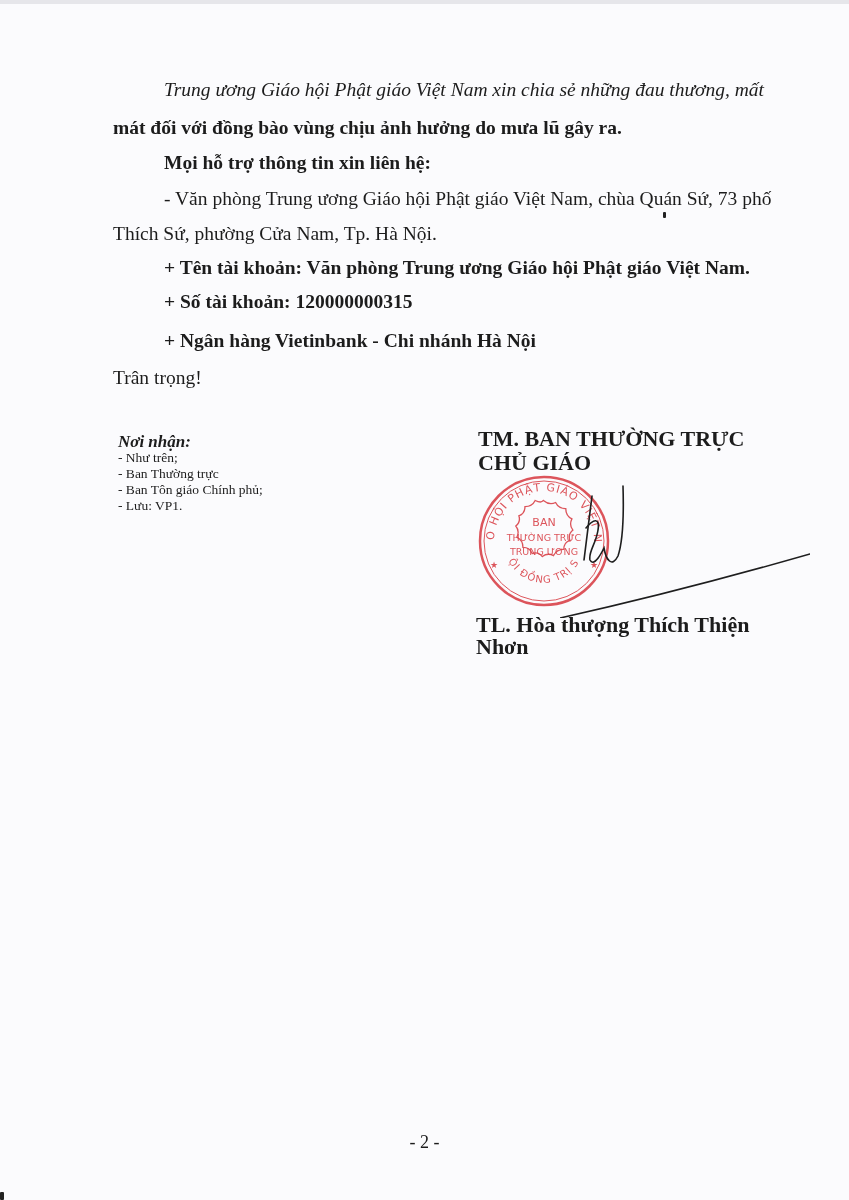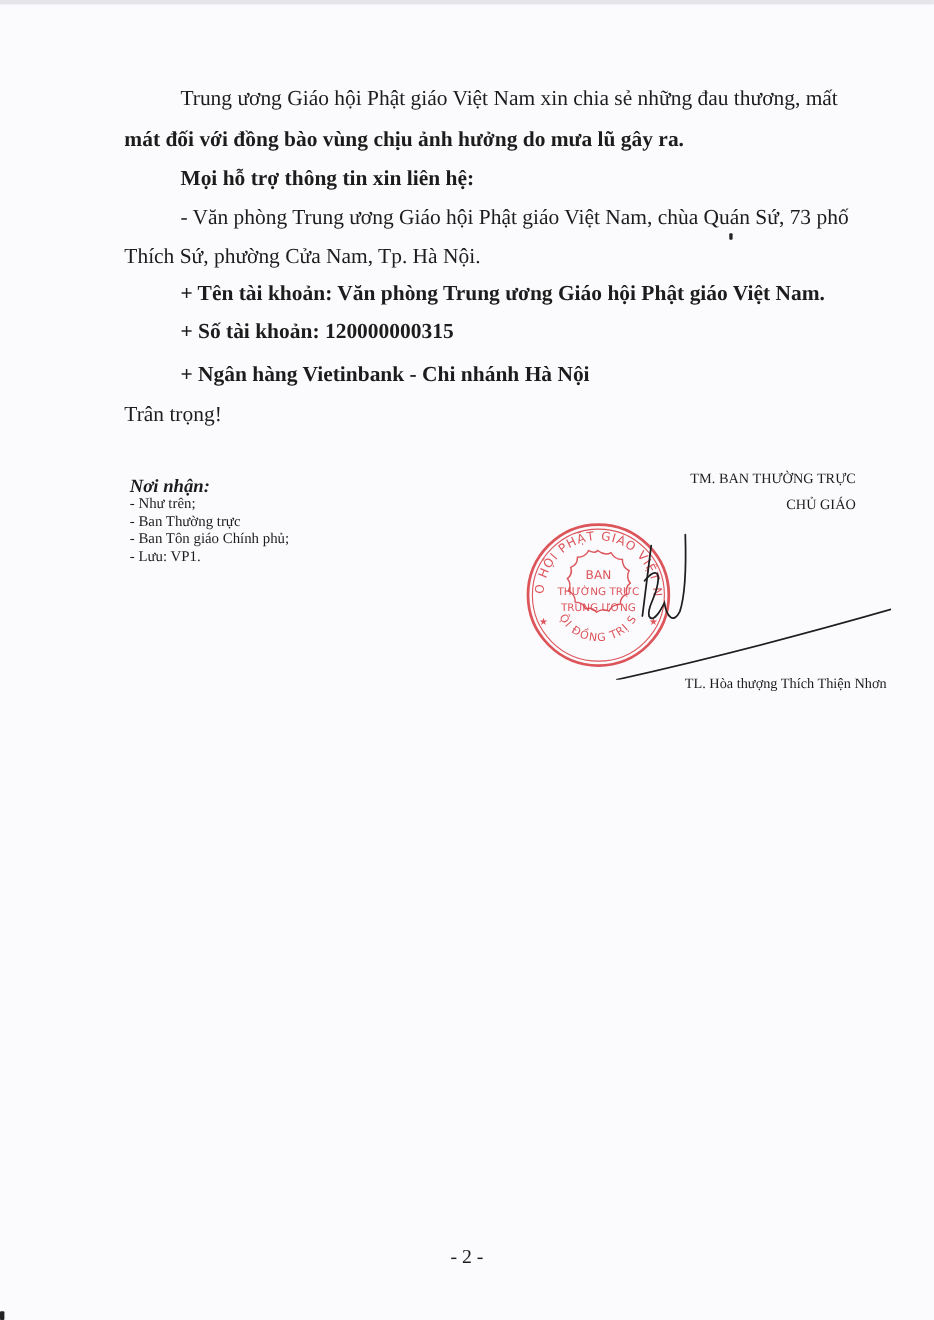--- a/index.html
+++ b/index.html
@@ -7,34 +7,34 @@
     width:849px; height:1200px; position:relative; overflow:hidden;
     background:#fbfbfd;
     font-family:"Liberation Serif", "DejaVu Serif", serif;
     color:#1c1c1c;
   }
   .topedge { position:absolute; left:0; top:0; width:849px; height:4px; background:#e6e6ea; }
   .line { position:absolute; font-size:19.5px; white-space:nowrap; line-height:1; }
   .b { font-weight:bold; }
   .recipients { position:absolute; left:118px; top:434px; font-size:13.5px; line-height:16px; }
   .recipients .head { font-style:italic; font-weight:bold; font-size:17px; }
-  .sig-title { position:absolute; left:478px; width:300px; text-align:right; font-weight:normal; font-size:13px; line-height:1; }
+  .sig-title { position:absolute; left:478px; width:300px; text-align:left; font-weight:bold; font-size:22px; line-height:1; }
   .seal { position:absolute; left:477px; top:474px; width:134px; height:134px; }
   .signature { position:absolute; left:560px; top:478px; width:250px; height:140px; }
   .pagenum { position:absolute; left:0; width:849px; top:1132px; text-align:center; font-size:18px; }
   .speck { position:absolute; background:#222; border-radius:1px; }
 </style>
 </head>
 <body>
 
 <div class="topedge"></div>
 
 <div>
 
-  <div class="line" style="left:164px; top:80px;">Trung ương Giáo hội Phật giáo Việt Nam xin chia sẻ những đau thương, mất</div>
+  <div class="line" style="left:164px; top:80px;font-style:italic;">Trung ương Giáo hội Phật giáo Việt Nam xin chia sẻ những đau thương, mất</div>
   <div class="line" style="left:113px; top:118px;font-weight:bold;">mát đối với đồng bào vùng chịu ảnh hưởng do mưa lũ gây ra.</div>
 
   <div class="line b" style="left:164px; top:153px;">Mọi hỗ trợ thông tin xin liên hệ:</div>
 
   <div class="line" style="left:164px; top:189px;">- Văn phòng Trung ương Giáo hội Phật giáo Việt Nam, chùa Quán Sứ, 73 phố</div>
   <div class="line" style="left:113px; top:224px;">Thích Sứ, phường Cửa Nam, Tp. Hà Nội.</div>
 
   <div class="line b" style="left:164px; top:258px;">+ Tên tài khoản: Văn phòng Trung ương Giáo hội Phật giáo Việt Nam.</div>
   <div class="line b" style="left:164px; top:292px;">+ Số tài khoản: 120000000315</div>
   <div class="line b" style="left:164px; top:331px;">+ Ngân hàng Vietinbank - Chi nhánh Hà Nội</div>

